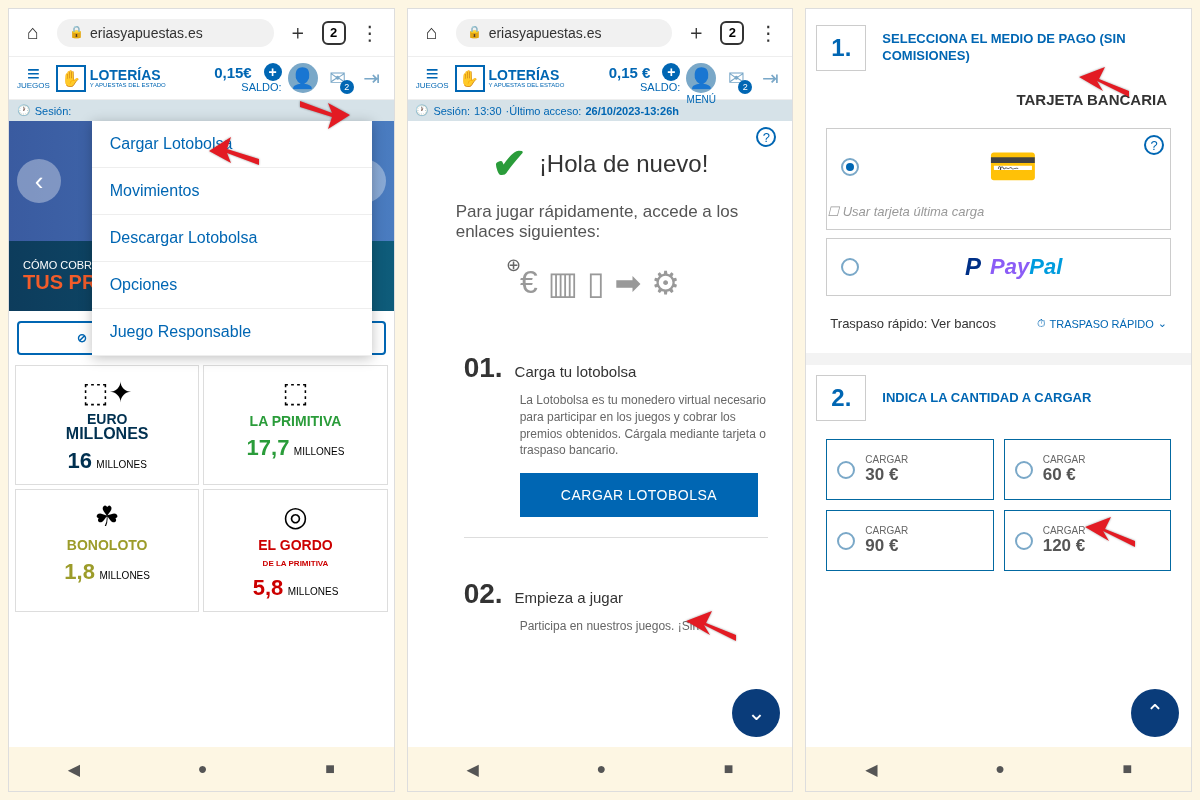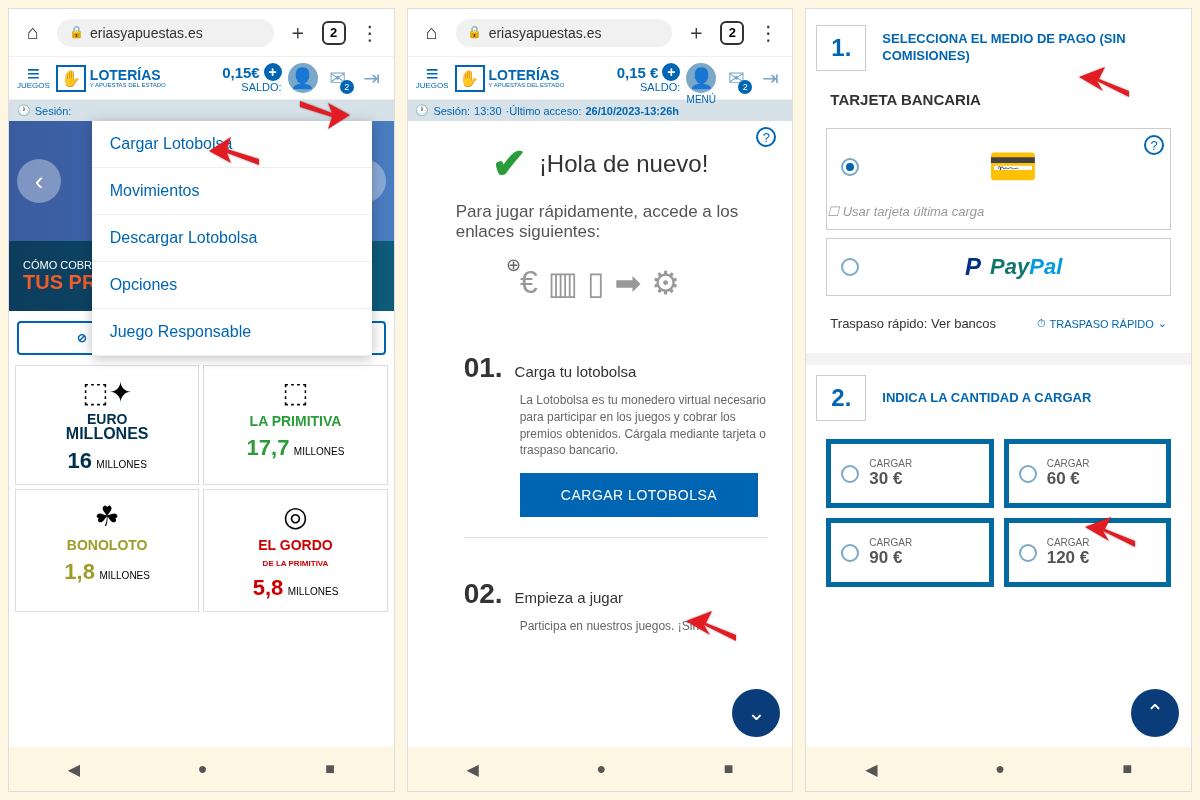--- a/index.html
+++ b/index.html
@@ -14,21 +14,21 @@
 
   .app-header { display: flex; align-items: center; padding: 6px 8px; gap: 6px; background: #fff; border-bottom: 1px solid #eee; }
   .games-icon { display: flex; flex-direction: column; align-items: center; font-size: 8px; color: #0066b3; }
   .games-icon .bars { color: #0066b3; font-size: 22px; line-height: 14px; }
   .logo { display: flex; align-items: center; gap: 4px; }
   .logo-badge { border: 2px solid #0066b3; padding: 2px 3px; font-size: 16px; }
   .logo-text { display: flex; flex-direction: column; line-height: 1; }
   .logo-text .t1 { color: #0066b3; font-weight: bold; font-size: 14px; }
   .logo-text .t2 { color: #0066b3; font-size: 6px; }
   .saldo-box { margin-left: auto; display: flex; flex-direction: column; align-items: flex-end; color: #0066b3; font-size: 11px; }
-  .saldo-box .amount { font-size: 15px; font-weight: bold; display: flex; align-items: center; gap: 4px; }
+  .saldo-box .amount { font-size: 15px; font-weight: bold; display: flex; align-items: center; gap: 12px; }
   .plus-circle { width: 18px; height: 18px; border-radius: 50%; background: #0066b3; color: #fff; display: inline-flex; align-items: center; justify-content: center; font-size: 14px; font-weight: bold; }
   .header-icon { width: 28px; height: 28px; color: #7aa8c8; display: flex; align-items: center; justify-content: center; font-size: 20px; cursor: pointer; position: relative; }
   .header-icon.person { background: #7aa8c8; color: #fff; border-radius: 50%; width: 30px; height: 30px; }
   .mail-badge { position: absolute; bottom: -2px; right: -2px; background: #0066b3; color: #fff; border-radius: 50%; width: 14px; height: 14px; font-size: 9px; display: flex; align-items: center; justify-content: center; }
 
   .session-bar { background: #d6e2e8; padding: 4px 8px; font-size: 11px; color: #0066b3; display: flex; gap: 4px; align-items: center; }
   .session-bar .last { color: #0066b3; font-weight: bold; }
 
   .dropdown { position: absolute; top: 112px; right: 22px; width: 280px; background: #fff; box-shadow: 0 2px 12px rgba(0,0,0,0.25); z-index: 10; }
   .dropdown-item { padding: 14px 18px; color: #0066b3; font-size: 16px; border-bottom: 1px solid #eee; cursor: pointer; }
@@ -79,37 +79,37 @@
   .big-btn { background: #0066b3; color: #fff; padding: 14px; text-align: center; font-size: 14px; letter-spacing: 0.5px; cursor: pointer; margin-left: 56px; margin-right: 10px; }
   .step-block hr { margin: 20px 0; border: none; border-top: 1px solid #ddd; }
 
   .fab { position: absolute; bottom: 54px; right: 12px; width: 48px; height: 48px; border-radius: 50%; background: #0a3c7a; color: #fff; display: flex; align-items: center; justify-content: center; font-size: 22px; cursor: pointer; }
 
   
   .step-card { margin: 10px; }
   .step-label { display: flex; align-items: center; gap: 16px; margin-bottom: 12px; }
   .step-box { border: 1px solid #ccc; padding: 8px 14px; font-size: 24px; color: #0066b3; font-weight: bold; }
   .step-text { color: #0066b3; font-size: 13px; font-weight: bold; line-height: 1.3; }
-  .section-title { font-size: 15px; font-weight: bold; margin: 20px 14px; color: #333; }
+  .section-title { font-size: 15px; font-weight: bold; margin: 20px 14px; color: #333; text-align: right; }
 
   .pay-option { border: 1px solid #ccc; margin: 8px 10px; padding: 14px; display: flex; align-items: center; gap: 12px; background: #fff; position: relative; cursor: pointer; }
   .radio { width: 18px; height: 18px; border: 2px solid #7aa8c8; border-radius: 50%; display: inline-block; position: relative; }
   .radio.sel::after { content: ""; width: 8px; height: 8px; background: #0066b3; border-radius: 50%; position: absolute; top: 3px; left: 3px; }
   .card-graphic { flex: 1; display: flex; justify-content: center; font-size: 40px; color: #888; }
   .pay-option .help-icon { position: absolute; top: 6px; right: 6px; }
   .checkbox-row { font-size: 13px; color: #999; padding-bottom: 10px; font-style: italic; }
   .paypal-logo { display: flex; align-items: center; justify-content: center; flex: 1; }
-  .paypal-logo .p1 { color: #0f766e; font-size: 22px; font-weight: bold; font-style: italic; margin-left: 7px; }
+  .paypal-logo .p1 { color: #8b5cf6; font-size: 22px; font-weight: bold; font-style: italic; margin-left: 7px; }
   .paypal-logo .p2 { color: #009cde; font-size: 22px; font-weight: bold; font-style: italic; }
 
   .traspaso-row { display: flex; align-items: center; justify-content: space-between; padding: 12px 14px; font-size: 13px; color: #333; }
   .traspaso-badge { color: #0066b3; font-size: 11px; display: flex; align-items: center; gap: 4px; }
 
   .amount-grid { display: grid; grid-template-columns: 1fr 1fr; gap: 10px; padding: 6px 10px; }
-  .amount-tile { border: 5px solid #0369a1; padding: 14px 10px; display: flex; align-items: center; gap: 10px; background: #fff; cursor: pointer; }
+  .amount-tile { border: 1px solid #0369a1; padding: 14px 10px; display: flex; align-items: center; gap: 10px; background: #fff; cursor: pointer; }
   .amount-tile .txt { display: flex; flex-direction: column; }
   .amount-tile .lbl { font-size: 10px; color: #666; }
   .amount-tile .val { font-size: 17px; color: #555; font-weight: bold; }
 
   .red-arrow { position: absolute; width: 50px; height: 34px; z-index: 20; pointer-events: none; }
   .red-arrow svg { filter: drop-shadow(0 0 1px rgba(0,0,0,0.4)); }
 </style>
 </head>
 <body>
 

